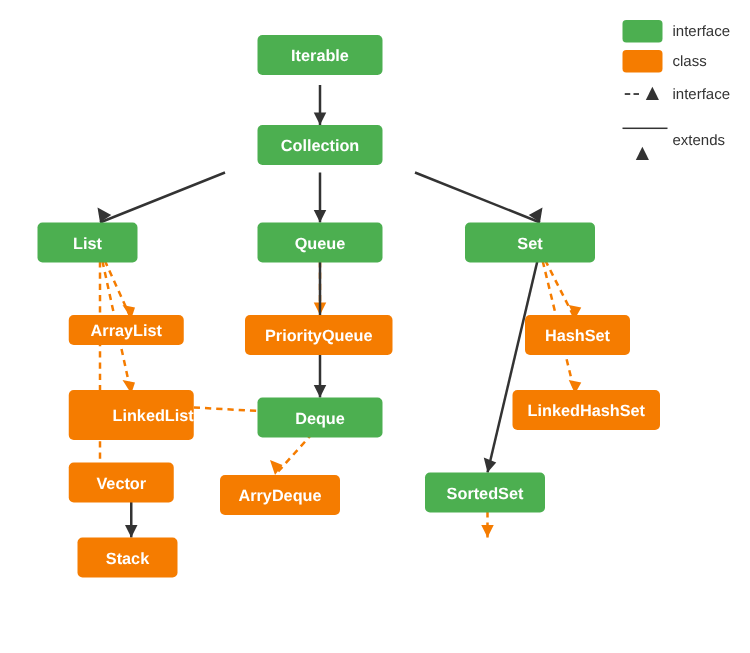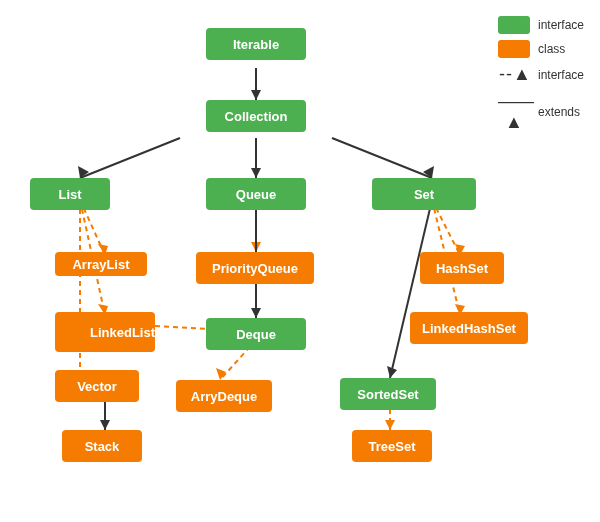--- a/index.html
+++ b/index.html
@@ -152,21 +152,20 @@
   <div class="node class-node" style="left:410px; top:312px; width:118px; height:32px;">LinkedHashSet</div>
 
   <div class="node class-node" style="left:55px; top:370px; width:84px; height:32px;">Vector</div>
 
   <div class="node class-node" style="left:176px; top:380px; width:96px; height:32px;">ArryDeque</div>
 
   <div class="node interface" style="left:340px; top:378px; width:96px; height:32px;">SortedSet</div>
 
   <div class="node class-node" style="left:62px; top:430px; width:80px; height:32px;">Stack</div>
 
-  <div class="node class-node" style="left:352px; top:430px; width:80px; height:32px;">TreeSet</div>
 
   <div class="legend">
     <div class="legend-item">
       <div class="legend-box" style="background:#4caf50;"></div>
       <span>interface</span>
     </div>
     <div class="legend-item">
       <div class="legend-box" style="background:#f57c00;"></div>
       <span>class</span>
     </div>

